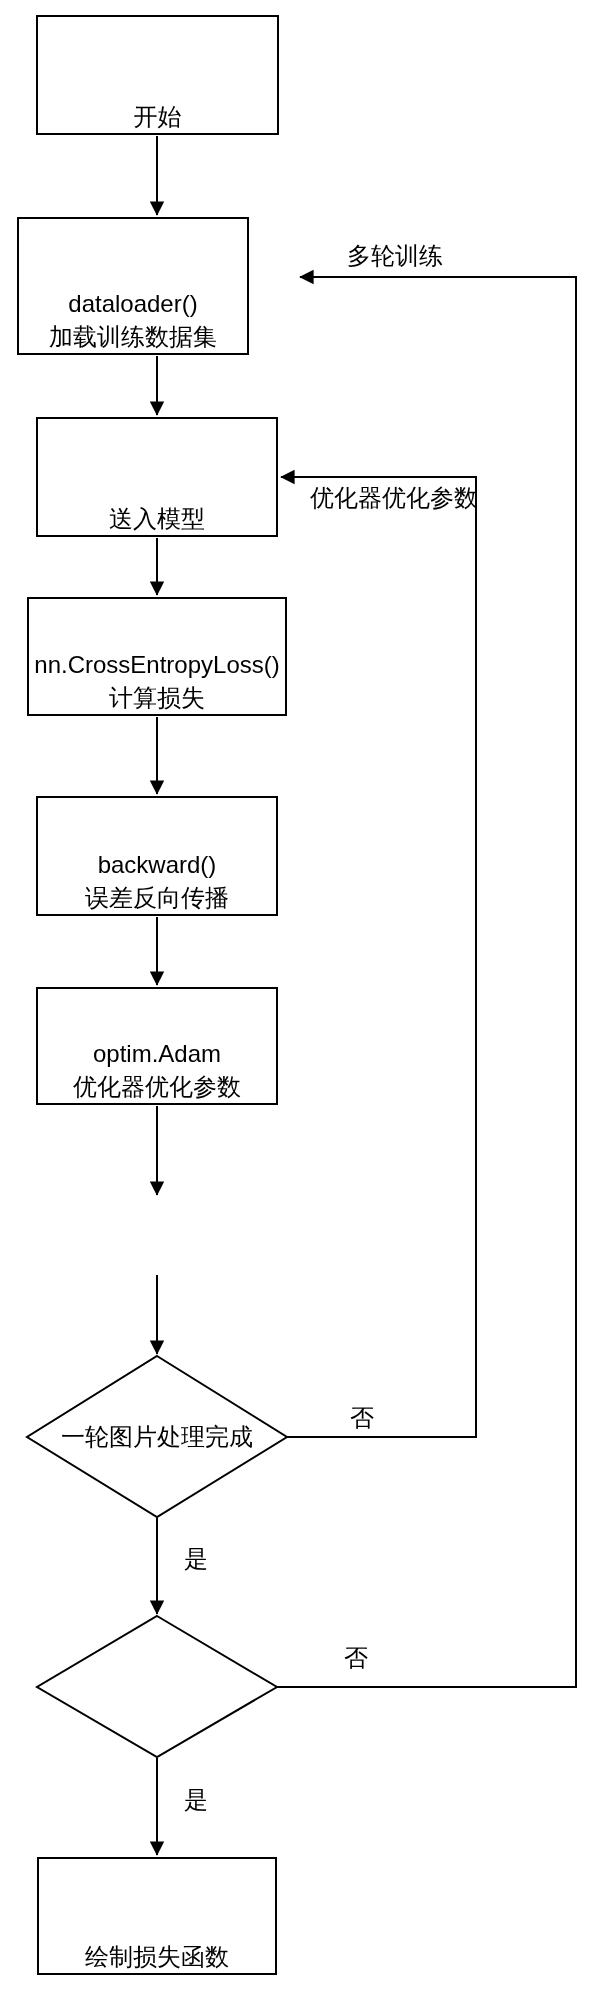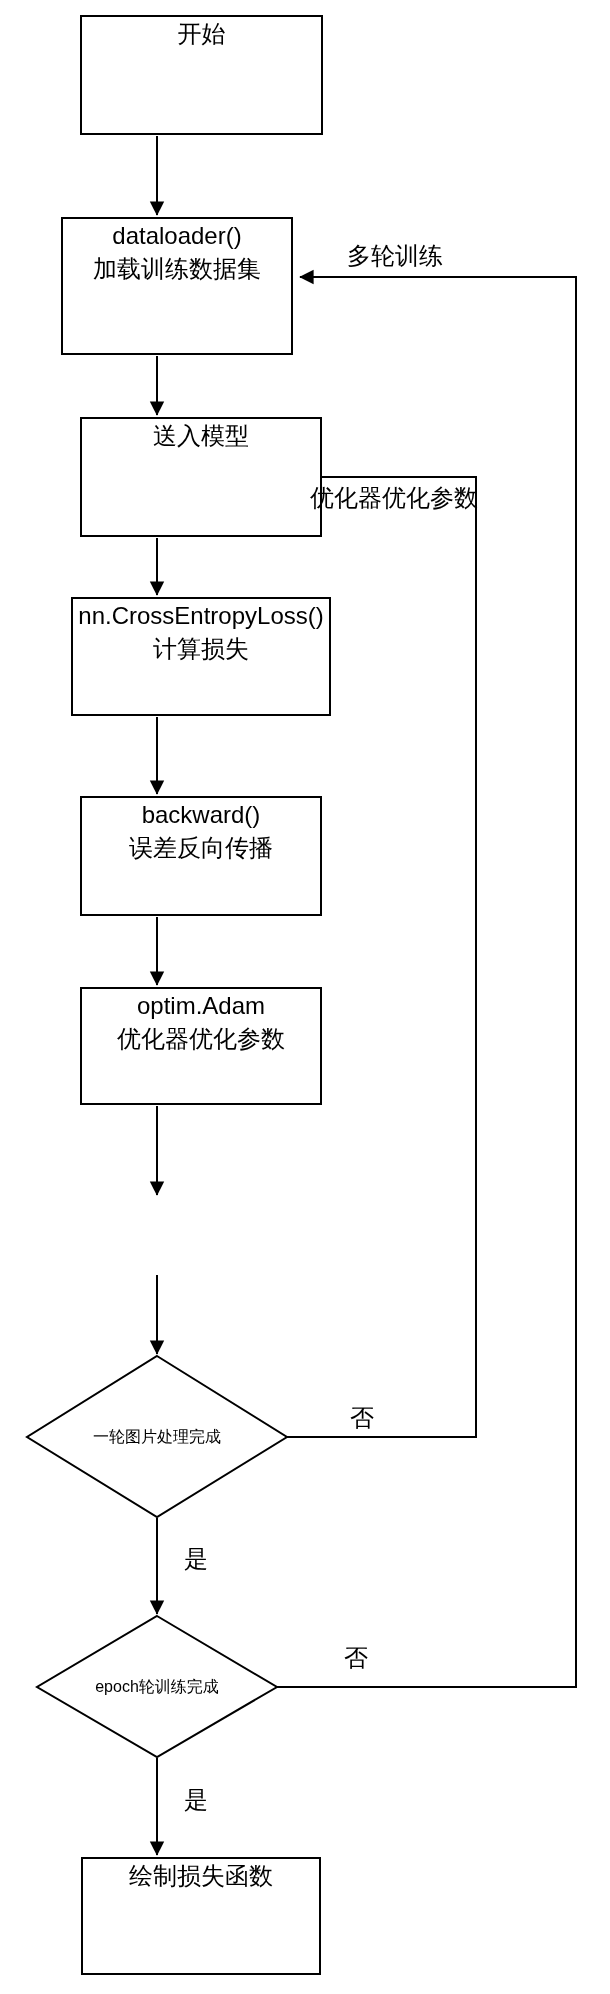--- a/index.html
+++ b/index.html
@@ -24,31 +24,30 @@
     height: 1994px;
   }
   .node {
     position: absolute;
     box-sizing: border-box;
     border: 2px solid #000000;
     background: #ffffff;
     display: flex;
     flex-direction: column;
     align-items: center;
-    justify-content: flex-start;
+    justify-content: flex-end;
     text-align: center;
     font-size: 24px;
     line-height: 33px;
     white-space: nowrap;
-    margin-left: 44px;
   }
   .dlabel {
     position: absolute;
     text-align: center;
-    font-size: 16px;
+    font-size: 24px;
     line-height: 28px;
     white-space: nowrap;
   }
   .edge-label {
     position: absolute;
     text-align: center;
     font-size: 24px;
     line-height: 28px;
     white-space: nowrap;
   }
@@ -110,21 +109,20 @@
     <span>优化器优化参数</span>
   </div>
 
 
   <div class="node" style="left:37px; top:1857px; width:240px; height:118px;">
     <span>绘制损失函数</span>
   </div>
 
   <div class="dlabel" style="left:37px; top:1423px; width:240px;">一轮图片处理完成</div>
 
-  <div class="dlabel" style="left:37px; top:1673px; width:240px;">epoch轮训练完成</div>
 
   <div class="edge-label" style="left:330px; top:242px; width:130px;">多轮训练</div>
 
   <div class="edge-label" style="left:310px; top:484px; width:150px;">优化器优化参数</div>
 
   <div class="edge-label" style="left:332px; top:1404px; width:60px;">否</div>
 
   <div class="edge-label" style="left:166px; top:1545px; width:60px;">是</div>
 
   <div class="edge-label" style="left:326px; top:1644px; width:60px;">否</div>

